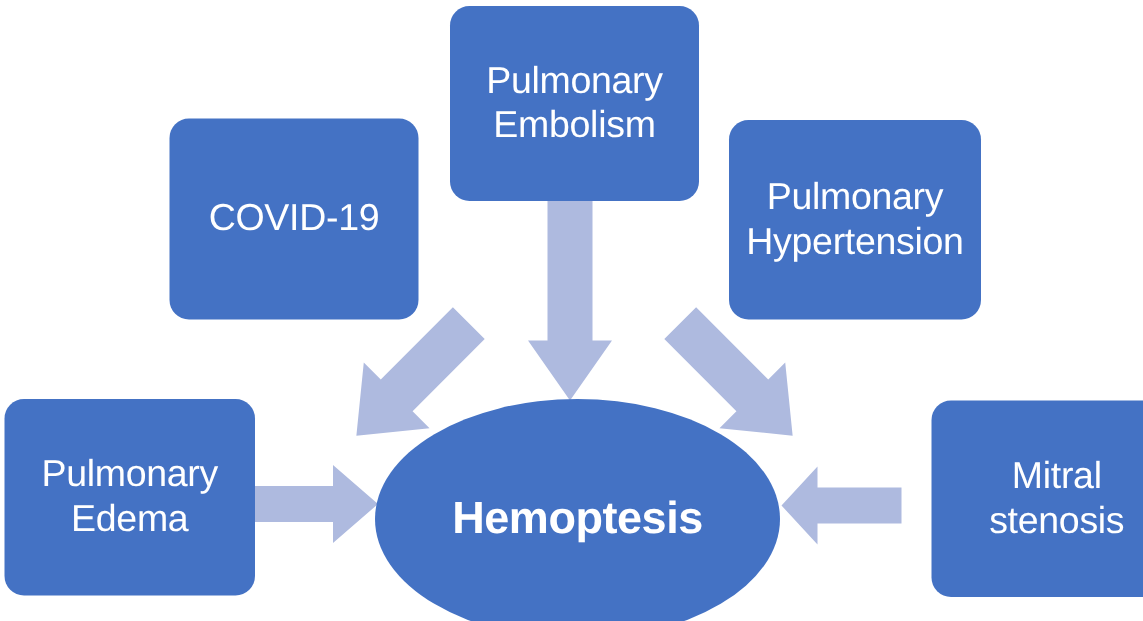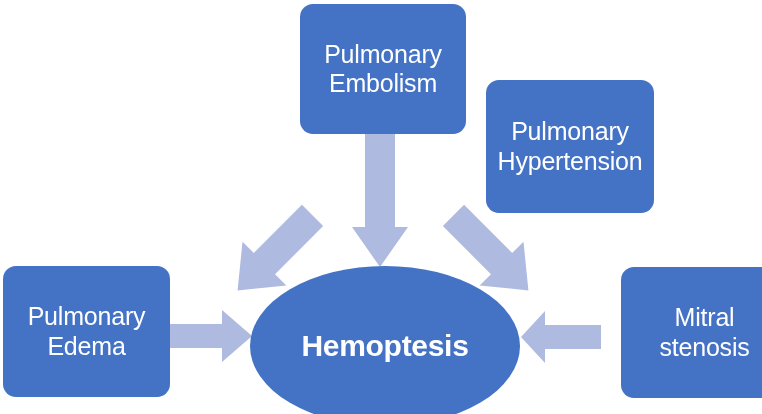--- a/index.html
+++ b/index.html
@@ -88,20 +88,23 @@
   </svg>
 
   <svg class="arrow-svg" style="left:521px; top:311px; width:80px; height:52px;" viewBox="0 0 80 52">
     <polygon class="arrow-shape" points="80,14 24,14 24,0 0,26 24,52 24,38 80,38"></polygon>
   </svg>
 
   <div class="center-ellipse" style="left:250px; top:266px; width:270px; height:160px;">
     <span>Hemoptesis</span>
   </div>
 
+  <div class="node-box" style="left:113px; top:79px; width:166px; height:134px;">
+    <span class="node-label">COVID-19</span>
+  </div>
 
   <div class="node-box" style="left:300px; top:4px; width:166px; height:130px;">
     <span class="node-label">Pulmonary
 Embolism</span>
   </div>
 
   <div class="node-box" style="left:486px; top:80px; width:168px; height:133px;">
     <span class="node-label">Pulmonary
 Hypertension</span>
   </div>

